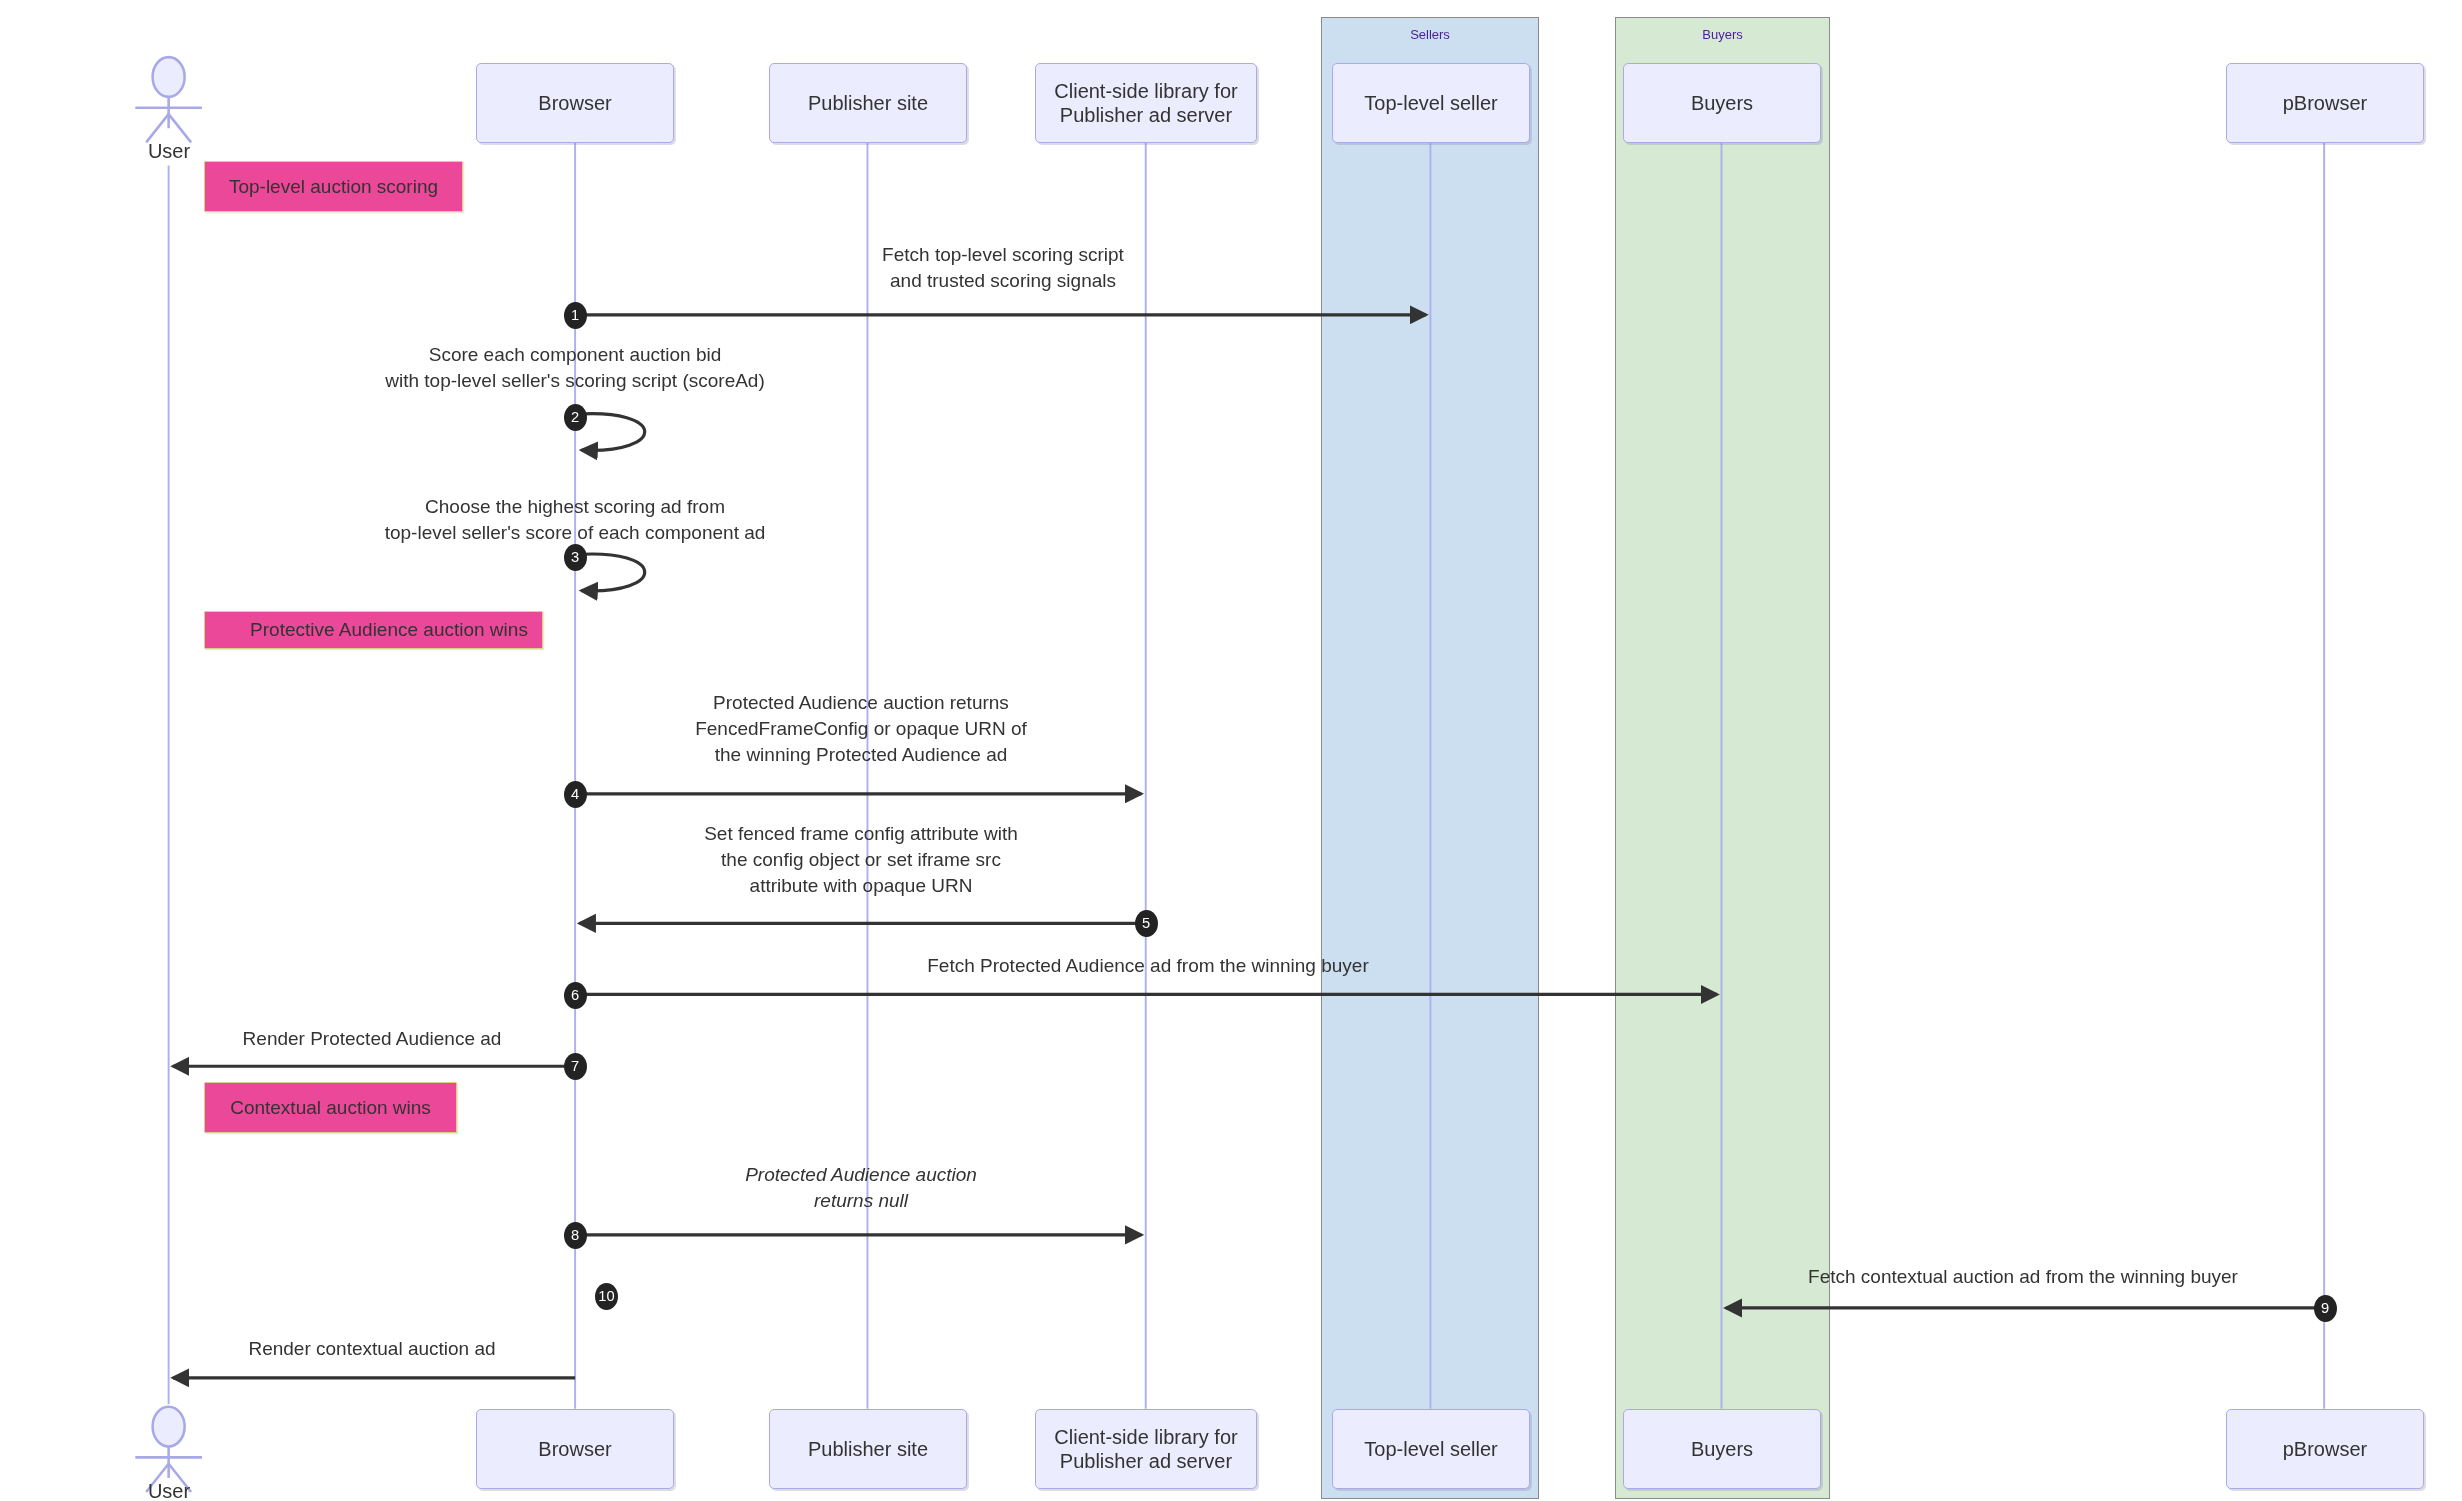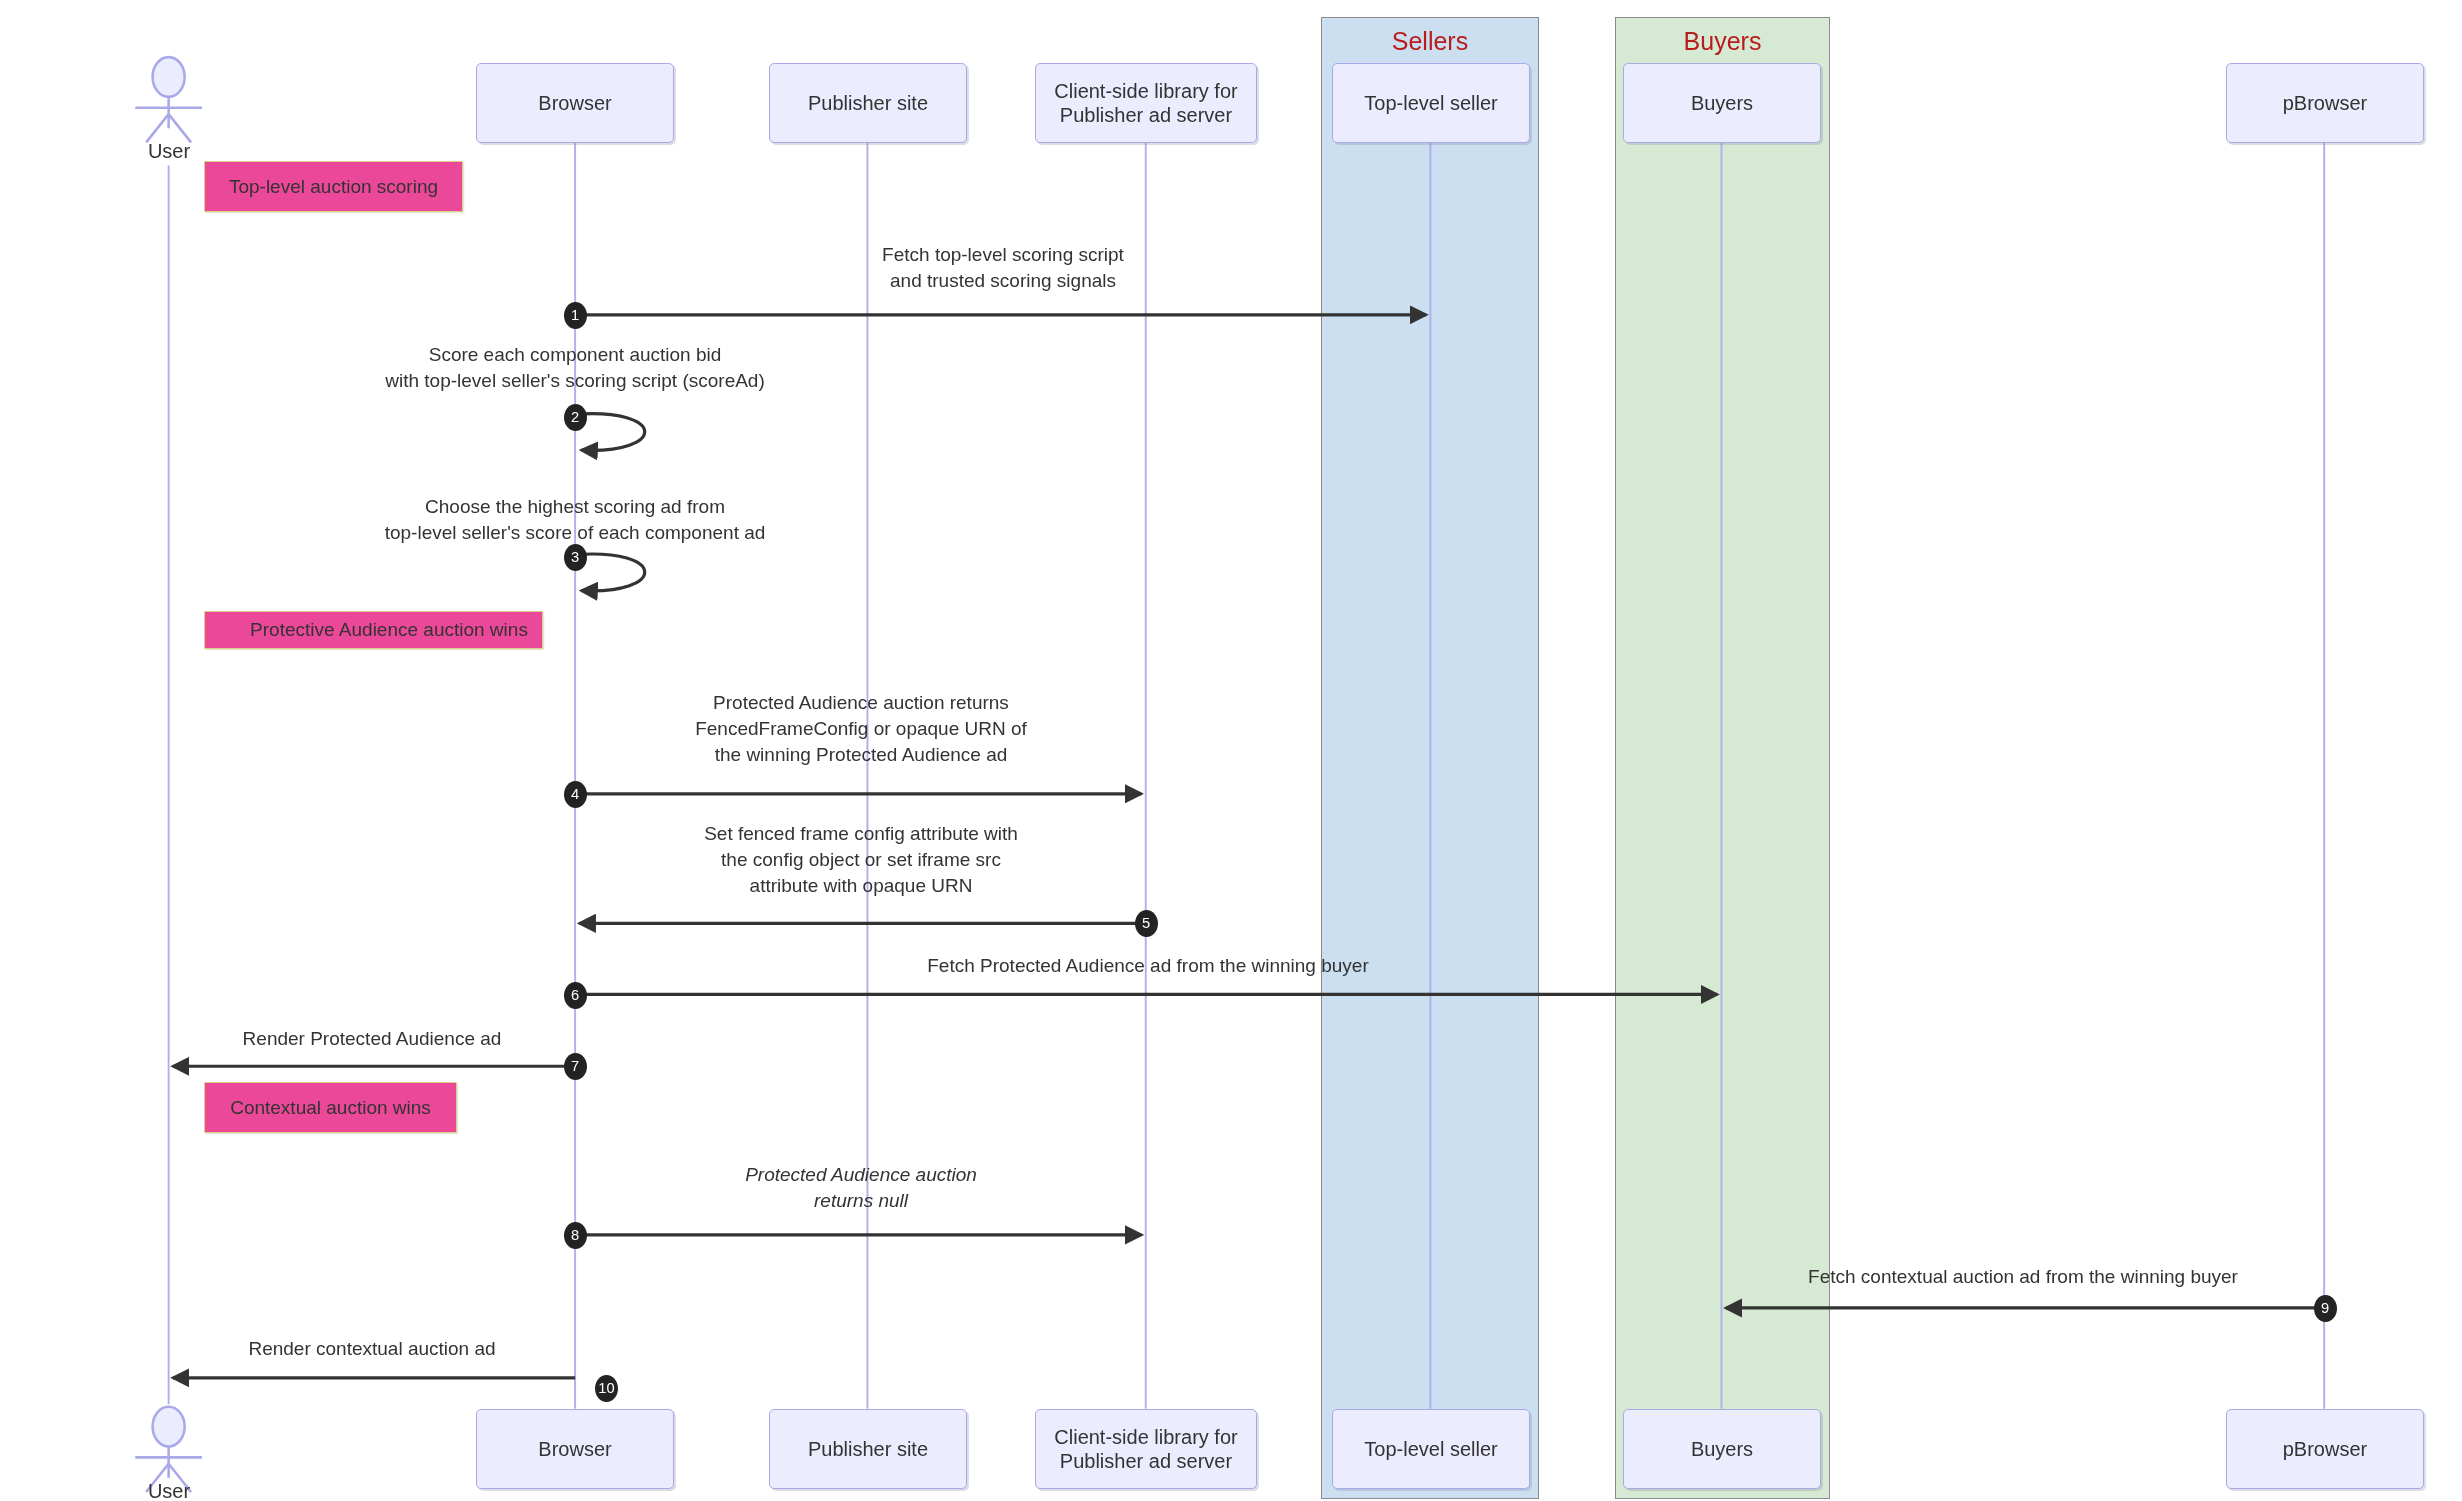--- a/index.html
+++ b/index.html
@@ -1,21 +1,21 @@
 <!DOCTYPE html>
 <html style="font-size:10.3px"><head>
 <meta charset="utf-8">
 <style>
   html,body{margin:0;padding:0;background:#ffffff;}
   .stage{position:relative;width:2462px;height:1501px;background:#ffffff;overflow:hidden;
          font-family:"Liberation Sans",sans-serif;color:#333;}
   .band{position:absolute;top:17.3px;height:1482px;border:1.9px solid #8b8b8b;box-sizing:border-box;z-index:0;}
   .band-sellers{left:1321px;width:218px;background:#cbdff0;}
   .band-buyers{left:1615px;width:215px;background:#d6ead3;}
-  .band-label{width:100%;text-align:center;padding-top:9px;font-size:25px;color:#b91c1c;}
+  .band-label{width:100%;text-align:center;padding-top:9px;font-size:13px;color:#4c1d95;}
   svg.overlay{position:absolute;left:0;top:0;z-index:1;}
   .abox{position:absolute;height:80px;background:#ECECFF;border:1.6px solid #a9a9e8;border-radius:5.1px;
         box-sizing:border-box;display:flex;align-items:center;justify-content:center;text-align:center;
         white-space:pre-line;font-size:20px;line-height:24.4px;z-index:2;box-shadow:1.9px 1.9px 0 rgba(140,140,170,.30);}
   .note{position:absolute;background:#ec4899;border:1.3px solid #d8d284;border-radius:1.3px;box-sizing:border-box;
         display:flex;align-items:center;justify-content:center;font-size:19px;z-index:2;
         box-shadow:1.3px 1.3px 0 rgba(160,160,120,.25);}
   .msg{position:absolute;transform:translateX(-50%);text-align:center;white-space:pre-line;
        font-size:19px;line-height:26px;z-index:2;}
   .badge{position:absolute;width:23px;height:27px;margin-left:-11.5px;margin-top:-13.5px;border-radius:50%;
@@ -124,16 +124,16 @@
 
   <div class="badge" style="left:575px;top:315px;">1</div>
   <div class="badge" style="left:575px;top:417px;">2</div>
   <div class="badge" style="left:575px;top:557px;">3</div>
   <div class="badge" style="left:575px;top:794px;">4</div>
   <div class="badge" style="left:1146px;top:923px;">5</div>
   <div class="badge" style="left:575px;top:995px;">6</div>
   <div class="badge" style="left:575px;top:1066px;">7</div>
   <div class="badge" style="left:575px;top:1235px;">8</div>
   <div class="badge" style="left:2325px;top:1308px;">9</div>
-  <div class="badge" style="left:575px;top:1388px;margin-left:20px;">10</div>
+  <div class="badge" style="left:575px;top:1296px;margin-left:20px;">10</div>
 
 </div>
 
 
 </body></html>

